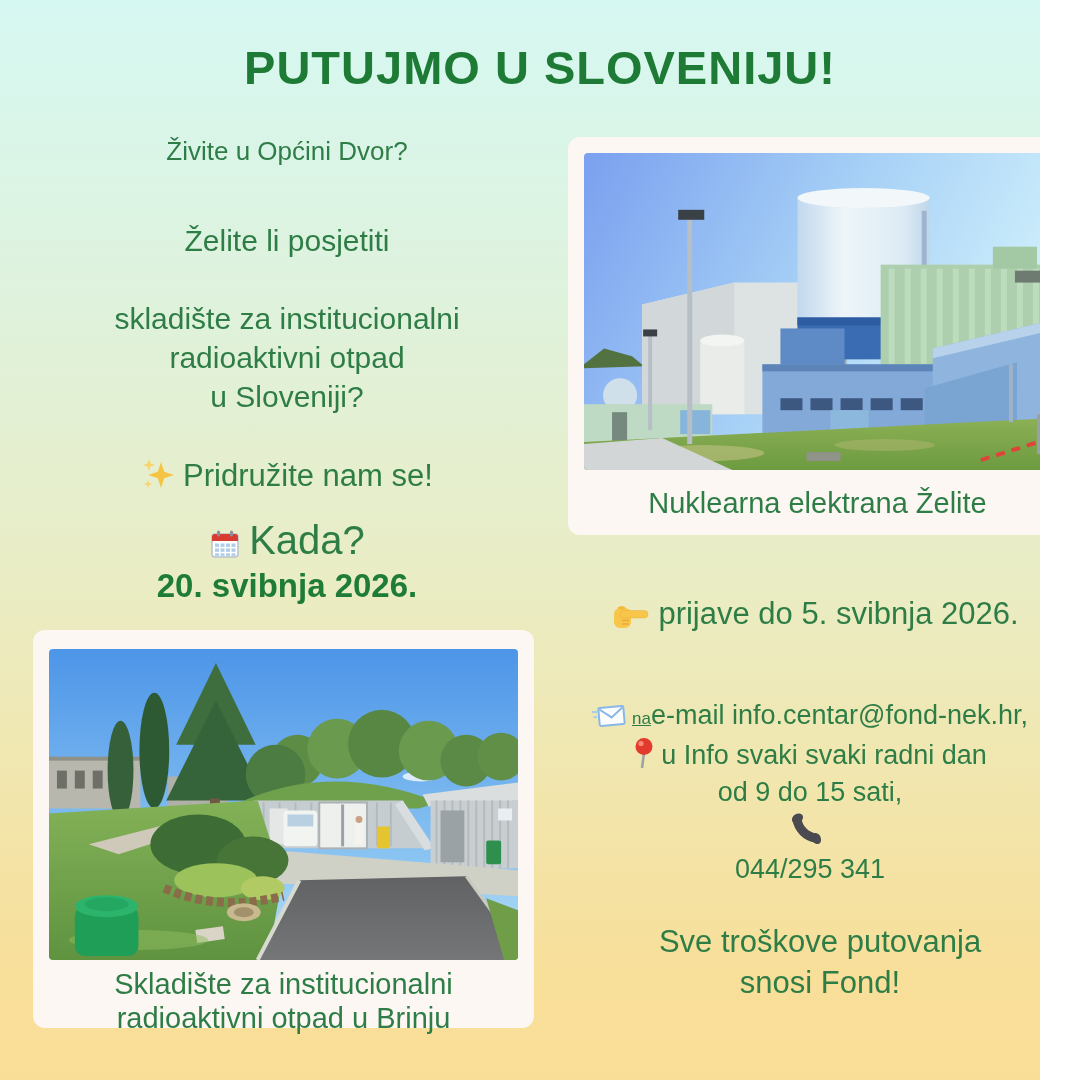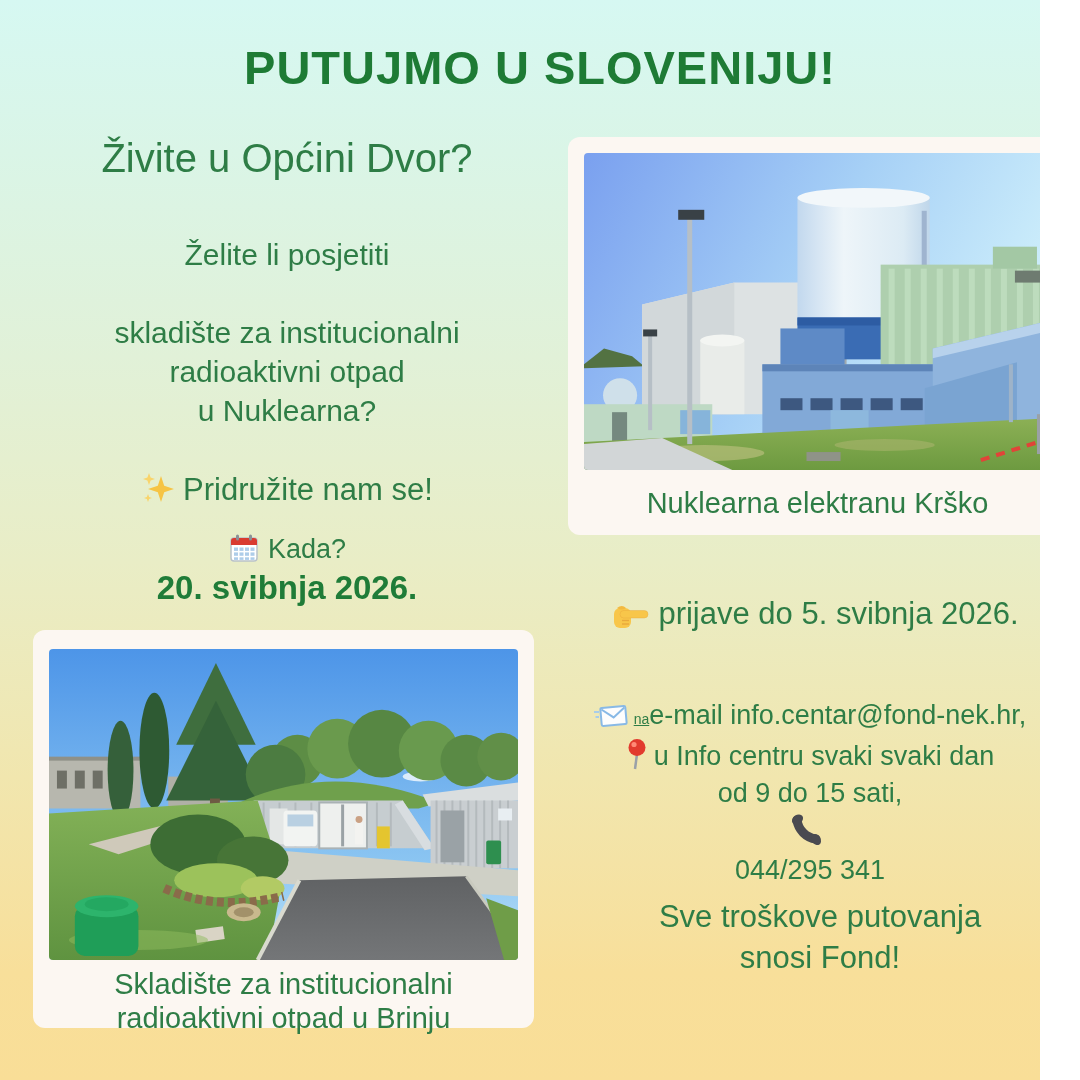--- a/index.html
+++ b/index.html
@@ -16,24 +16,24 @@
     position:absolute; top:40px; left:0; width:1080px;
     margin:0; text-align:center;
     font-size:47px; font-weight:bold; letter-spacing:1px;
     color:#1e7b35;
   }
   .left-col{
     position:absolute; left:28px; top:136px; width:518px;
     text-align:center; color:#2e7d46;
   }
   .left-col p{margin:0;}
-  .q1{font-size:40px;}
+  .q1{font-size:26px;}
   .q2{margin-top:54px !important; font-size:30px; line-height:39px;}
   .join-line{margin-top:42px !important; font-size:31px;}
-  .kada-line{margin-top:24px !important; font-size:27px;}
+  .kada-line{margin-top:24px !important; font-size:40px;}
   .date-line{margin-top:4px !important; font-size:33px; font-weight:bold; color:#1f7c38;}
   .icon{vertical-align:-6px; margin-right:8px;}
   .icon-sm{vertical-align:-5px; margin-right:6px;}
 
   .card{
     position:absolute; box-sizing:border-box;
     background:#fcf7f2; border-radius:12px; padding:16px;
   }
   .card-nek{left:568px; top:137px; width:499px; height:398px; padding-top:16px;}
   .card-brinje{left:33px; top:630px; width:501px; height:398px; padding-top:19px;}
@@ -49,42 +49,42 @@
 
   .deadline{
     position:absolute; left:548px; top:596px; width:535px;
     margin:0; text-align:center; font-size:31px; color:#2e7d46;
   }
   .contact{
     position:absolute; left:534px; top:697px; width:552px;
     text-align:center; color:#2e7d46;
   }
   .contact p{margin:0; font-size:27px; line-height:37px;}
-  .contact .small{font-size:14px; text-decoration:underline;}
+  .contact .small{font-size:17px; text-decoration:underline;}
   .footer{
-    position:absolute; left:588px; top:896px; width:464px;
+    position:absolute; left:588px; top:921px; width:464px;
     text-align:center; color:#2e7d46;
   }
   .footer p{margin:0; font-size:31px; line-height:41px;}
 </style>
 </head>
 <body>
 
 <div class="canvas">
 
   <h1 class="title">PUTUJMO U SLOVENIJU!</h1>
 
   <div class="left-col">
     <p class="q1">Živite u Općini Dvor?</p>
     <p class="q2">
       <span>Želite li posjetiti</span><br>
       <br>
       <span>skladište za institucionalni</span><br>
       <span>radioaktivni otpad</span><br>
-      <span>u Nuklearna?</span>
+      <span>u Sloveniji?</span>
     </p>
     <p class="join-line">
       <svg class="icon" width="34" height="34" viewBox="0 0 34 34">
         <path d="M20 4 L23.2 13.8 L33 17 L23.2 20.2 L20 30 L16.8 20.2 L7 17 L16.8 13.8 Z" fill="#f6c445"></path>
         <path d="M8 1 L9.6 5.4 L14 7 L9.6 8.6 L8 13 L6.4 8.6 L2 7 L6.4 5.4 Z" fill="#f9d46a"></path>
         <path d="M7 22 L8.1 25 L11 26 L8.1 27 L7 30 L5.9 27 L3 26 L5.9 25 Z" fill="#f9d46a"></path>
       </svg><span>Pridružite nam se!</span>
     </p>
     <p class="kada-line">
       <svg class="icon" width="32" height="32" viewBox="0 0 32 32">
@@ -185,21 +185,21 @@
         <rect x="222" y="300" width="34" height="9" fill="#8f9388"></rect>
         <rect x="103" y="64" width="5" height="228" fill="#b6bfc6"></rect>
         <rect x="94" y="57" width="26" height="10" fill="#394146"></rect>
         <rect x="64" y="182" width="4" height="96" fill="#b6bfc6"></rect>
         <rect x="59" y="177" width="14" height="7" fill="#394146"></rect>
         <rect x="424" y="212" width="4" height="58" fill="#9eb3c8"></rect>
         <line x1="396" y1="308" x2="466" y2="286" stroke="#e04438" stroke-width="4" stroke-dasharray="9 7"></line>
         <rect x="452" y="262" width="4" height="40" fill="#9aa1a6"></rect>
       </svg>
     </div>
-    <p class="caption">Nuklearna elektranu Krško</p>
+    <p class="caption">Nuklearna elektrana Želite</p>
   </div>
 
   <p class="deadline">
     <svg class="icon" width="38" height="28" viewBox="0 0 38 28">
       <rect x="2" y="6" width="17" height="20" rx="6" fill="#f8c64a"></rect>
       <rect x="8" y="8.5" width="28" height="7.5" rx="3.75" fill="#f8c64a"></rect>
       <rect x="8" y="8.5" width="28" height="7.5" rx="3.75" fill="none" stroke="#e8a83c" stroke-width="0.8" opacity="0.5"></rect>
       <path d="M5 6 q5 -4 9 0 q-4 3 -9 0" fill="#f3b93f"></path>
       <line x1="10" y1="18.5" x2="17" y2="18.5" stroke="#e8a83c" stroke-width="1.4"></line>
       <line x1="10" y1="22" x2="17" y2="22" stroke="#e8a83c" stroke-width="1.4"></line>
@@ -215,21 +215,21 @@
         </g>
         <line x1="0" y1="9" x2="5" y2="9" stroke="#a8cdea" stroke-width="2"></line>
         <line x1="1.5" y1="14" x2="5" y2="14" stroke="#a8cdea" stroke-width="2"></line>
       </svg><span class="small">na</span><span>e-mail info.centar@fond-nek.hr,</span>
     </p>
     <p>
       <svg class="icon-sm" width="22" height="32" viewBox="0 0 22 32">
         <line x1="11" y1="16" x2="9" y2="31" stroke="#9aa1a8" stroke-width="2.5"></line>
         <circle cx="11" cy="9.5" r="8.5" fill="#e23b2e"></circle>
         <circle cx="8" cy="6.5" r="2.6" fill="#ff8a76"></circle>
-      </svg><span>u Info centru svaki svaki dan</span>
+      </svg><span>u Info svaki svaki radni dan</span>
     </p>
     <p>od 9 do 15 sati,</p>
     <p>
       <svg class="icon" width="36" height="36" viewBox="0 0 36 36">
         <path d="M9 8 A 22 22 0 0 0 28 27" fill="none" stroke="#4a4a50" stroke-width="9" stroke-linecap="round"></path>
         <ellipse cx="9.5" cy="7.5" rx="6" ry="4.5" fill="#4a4a50" transform="rotate(-35 9.5 7.5)"></ellipse>
         <ellipse cx="28" cy="27.5" rx="6" ry="4.5" fill="#4a4a50" transform="rotate(55 28 27.5)"></ellipse>
       </svg>
     </p>
     <p>044/295 341</p>

